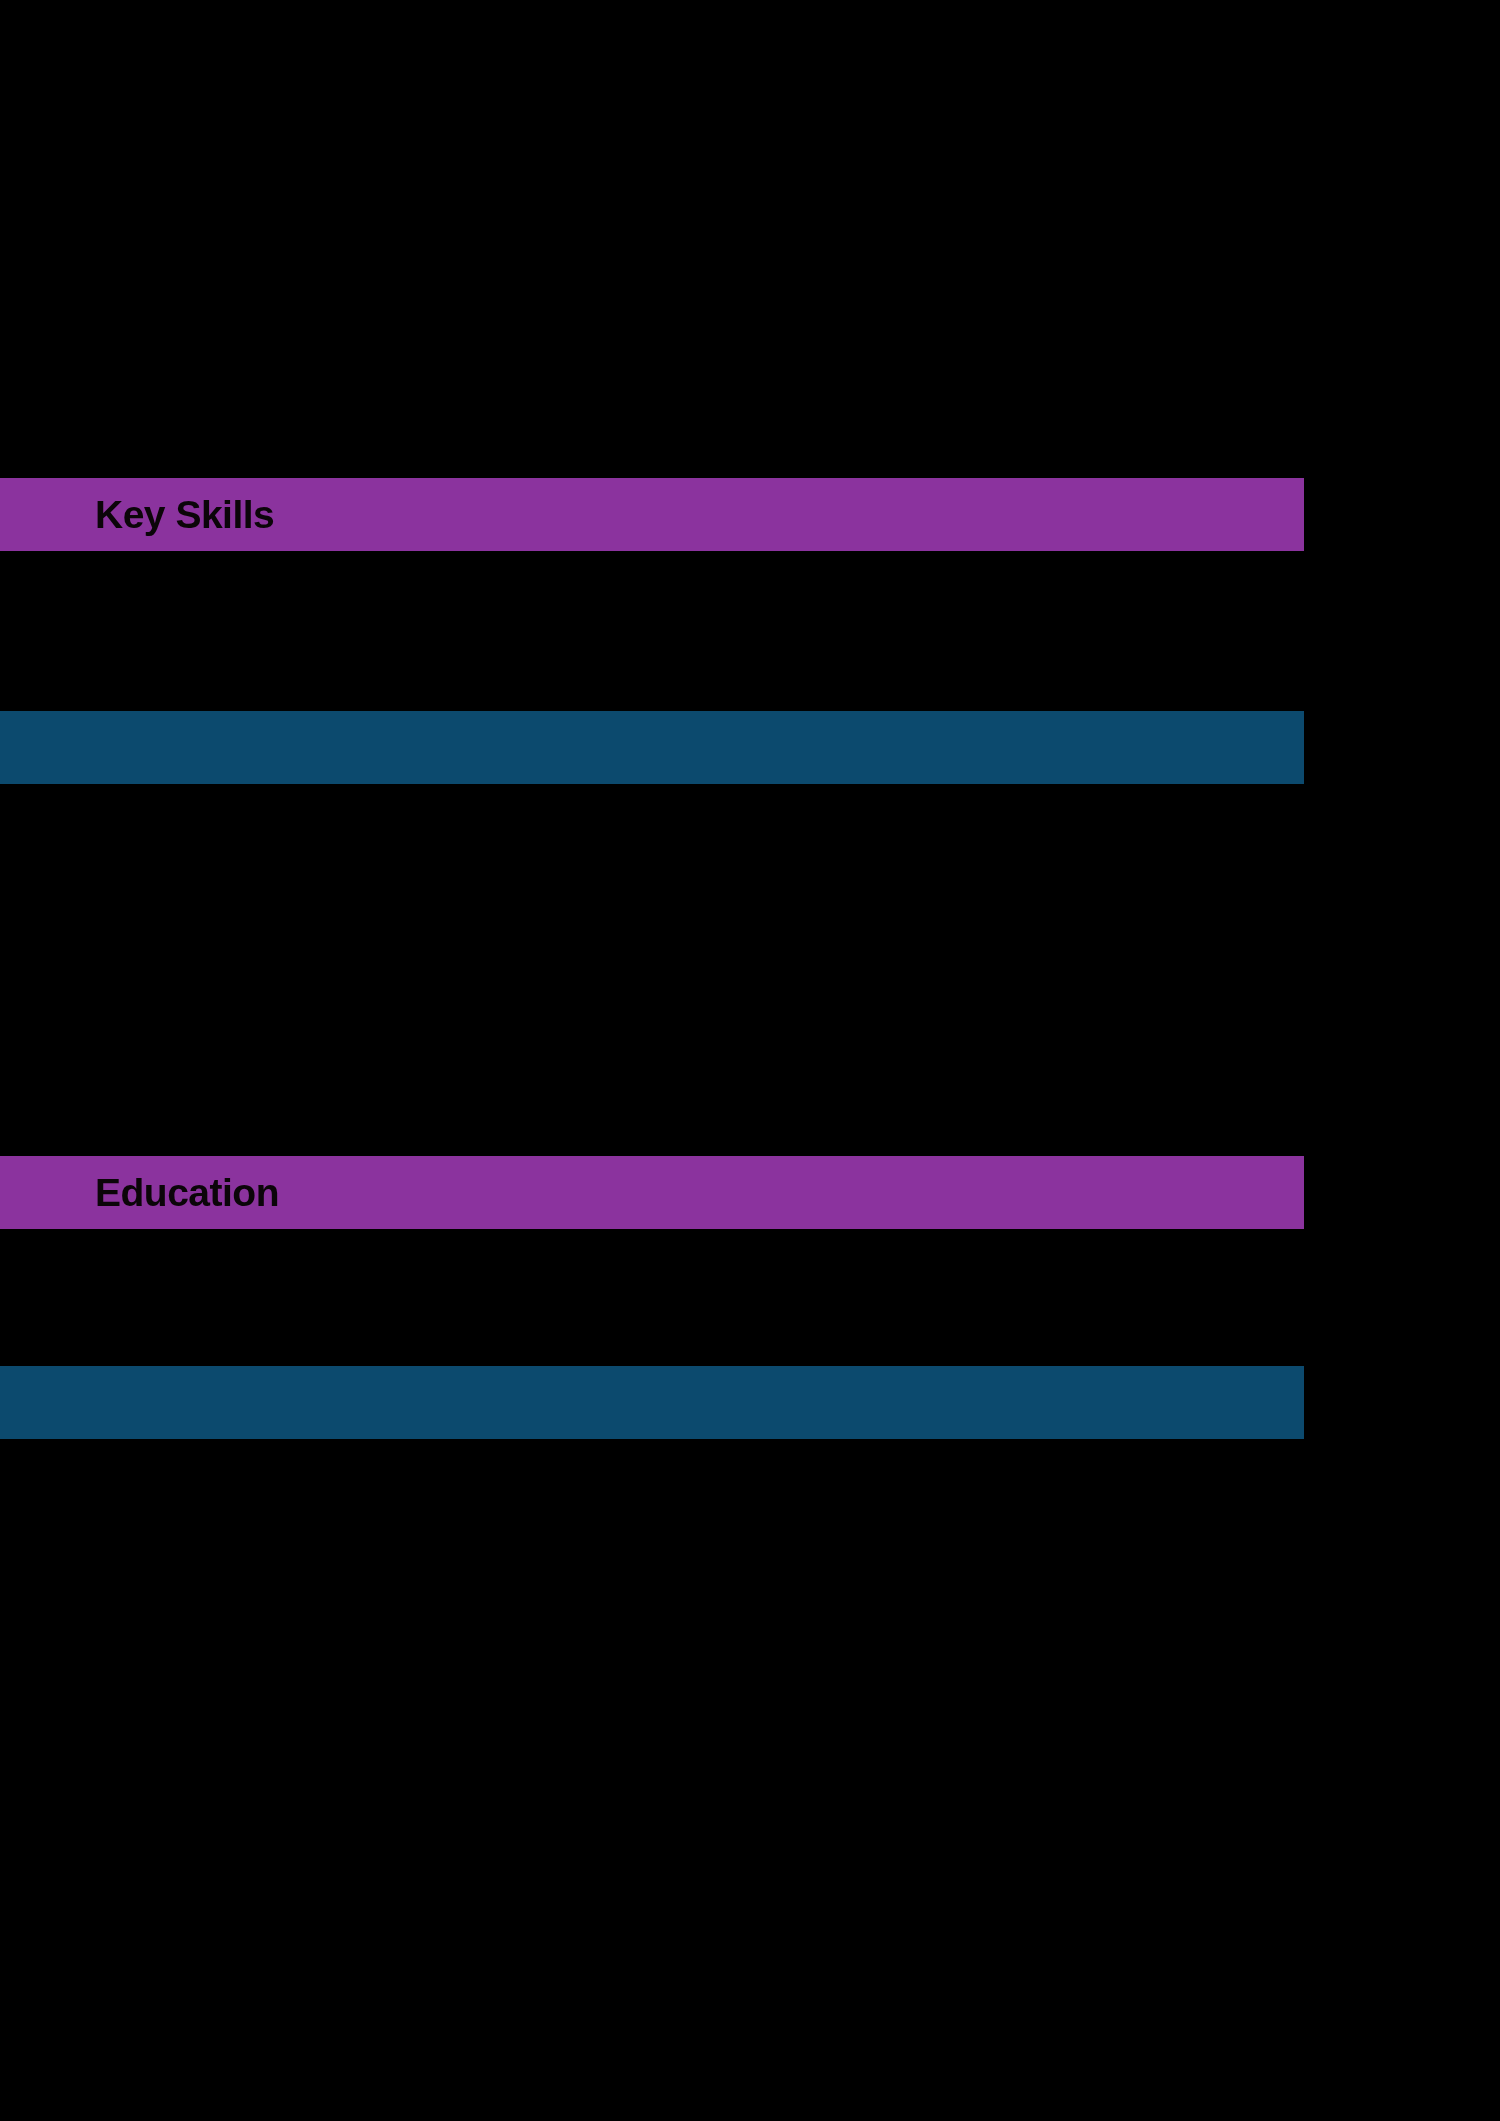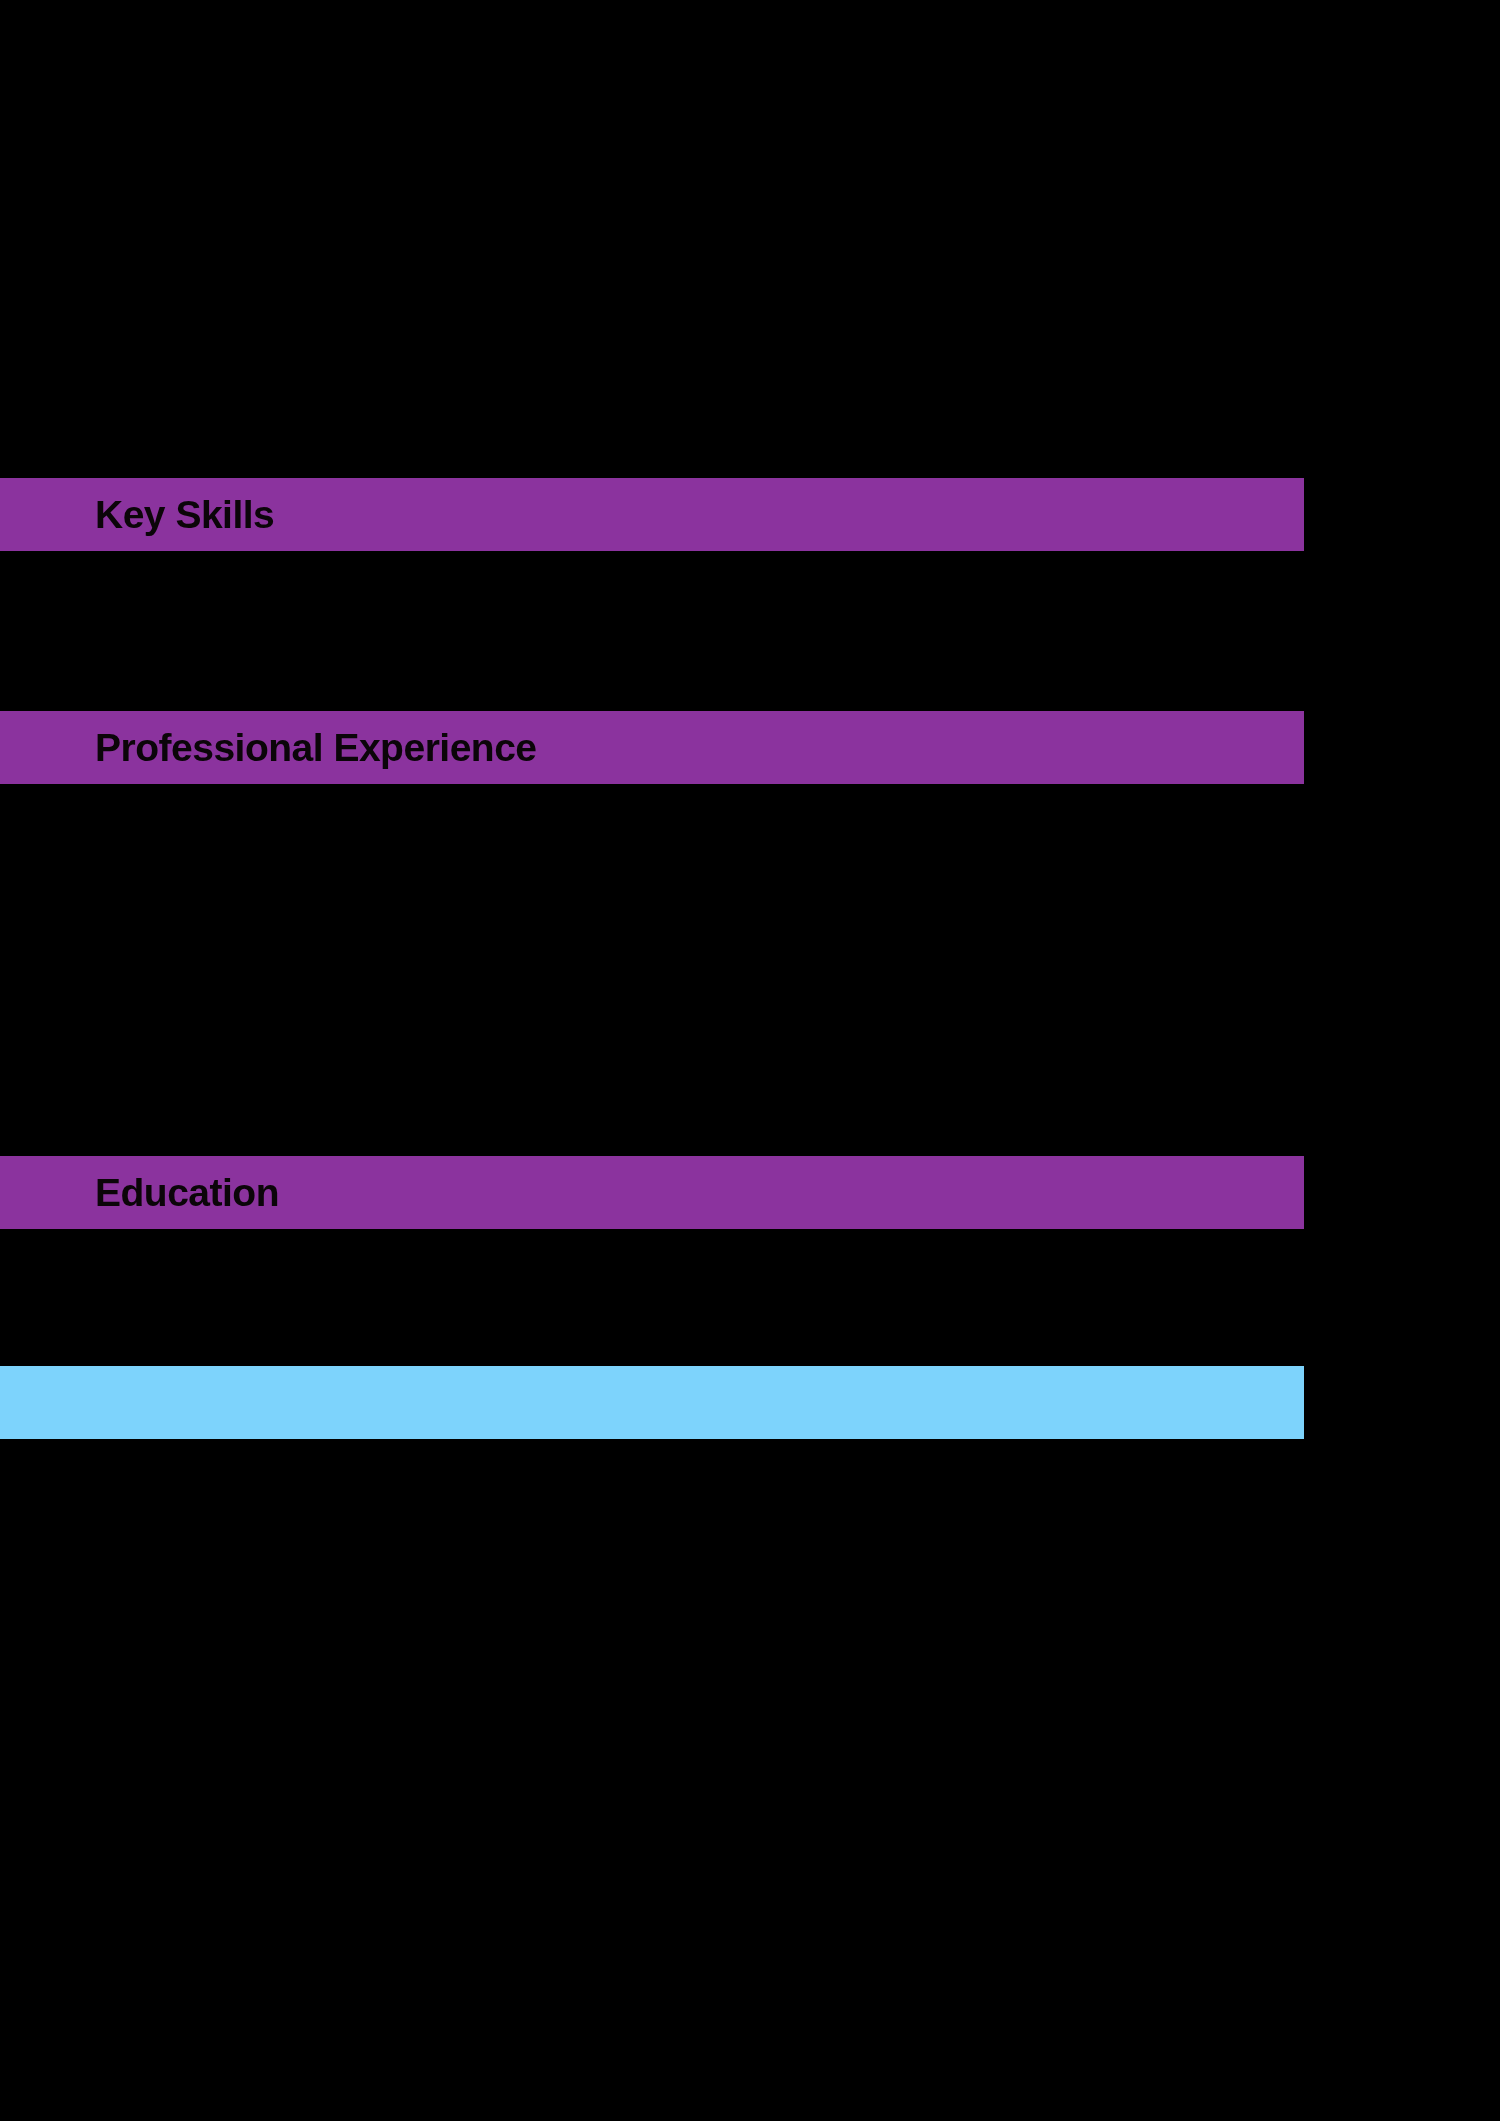--- a/index.html
+++ b/index.html
@@ -4,21 +4,21 @@
 <style>
   html, body {
     margin: 0;
     padding: 0;
     background: #000000;
   }
   .page {
     position: relative;
     width: 1304px;
     height: 2121px;
-    background: #7dd3fc;
+    background: #0c4a6e;
     overflow: hidden;
     font-family: "Liberation Sans", sans-serif;
   }
   .section-bar {
     position: absolute;
     left: 0;
     width: 100%;
     height: 73px;
     background: #8b339e;
     display: flex;
@@ -56,23 +56,20 @@
 <div class="page">
 
   <div class="content-region region-header"></div>
 
   <div class="section-bar bar-key-skills">
     <span class="section-title">Key Skills</span>
   </div>
 
   <div class="content-region region-skills-body"></div>
 
-  <div class="section-bar bar-experience">
-    <span class="section-title">Professional Experience</span>
-  </div>
 
   <div class="content-region region-exp-body"></div>
 
   <div class="section-bar bar-education">
     <span class="section-title">Education</span>
   </div>
 
   <div class="content-region region-edu-body"></div>
 
 

